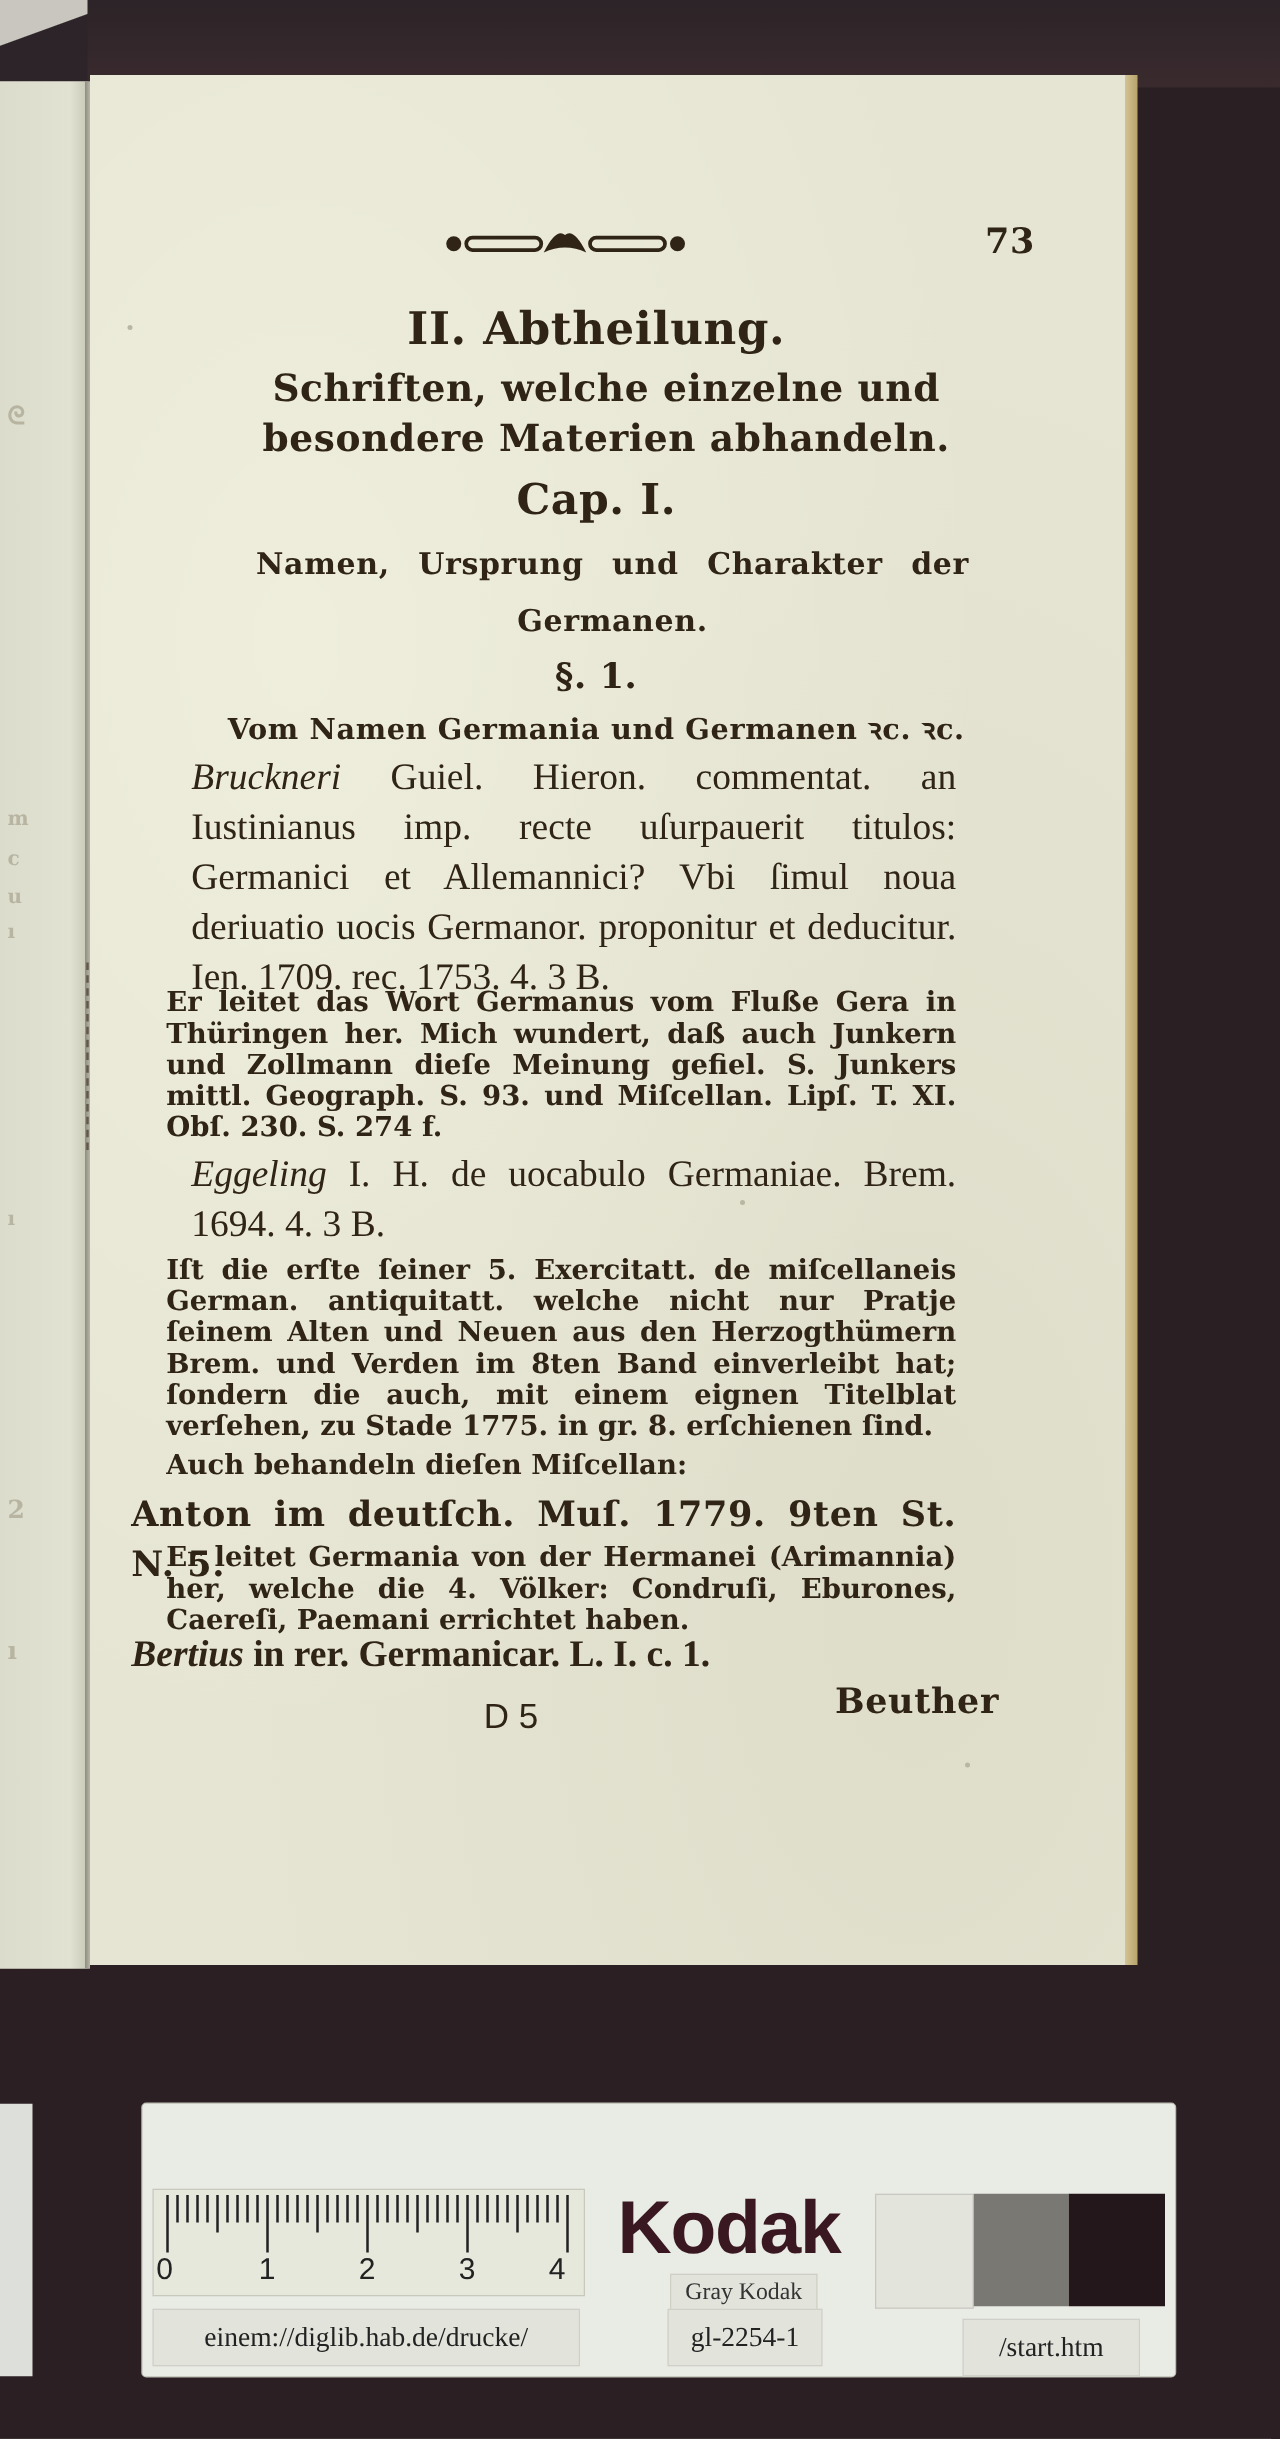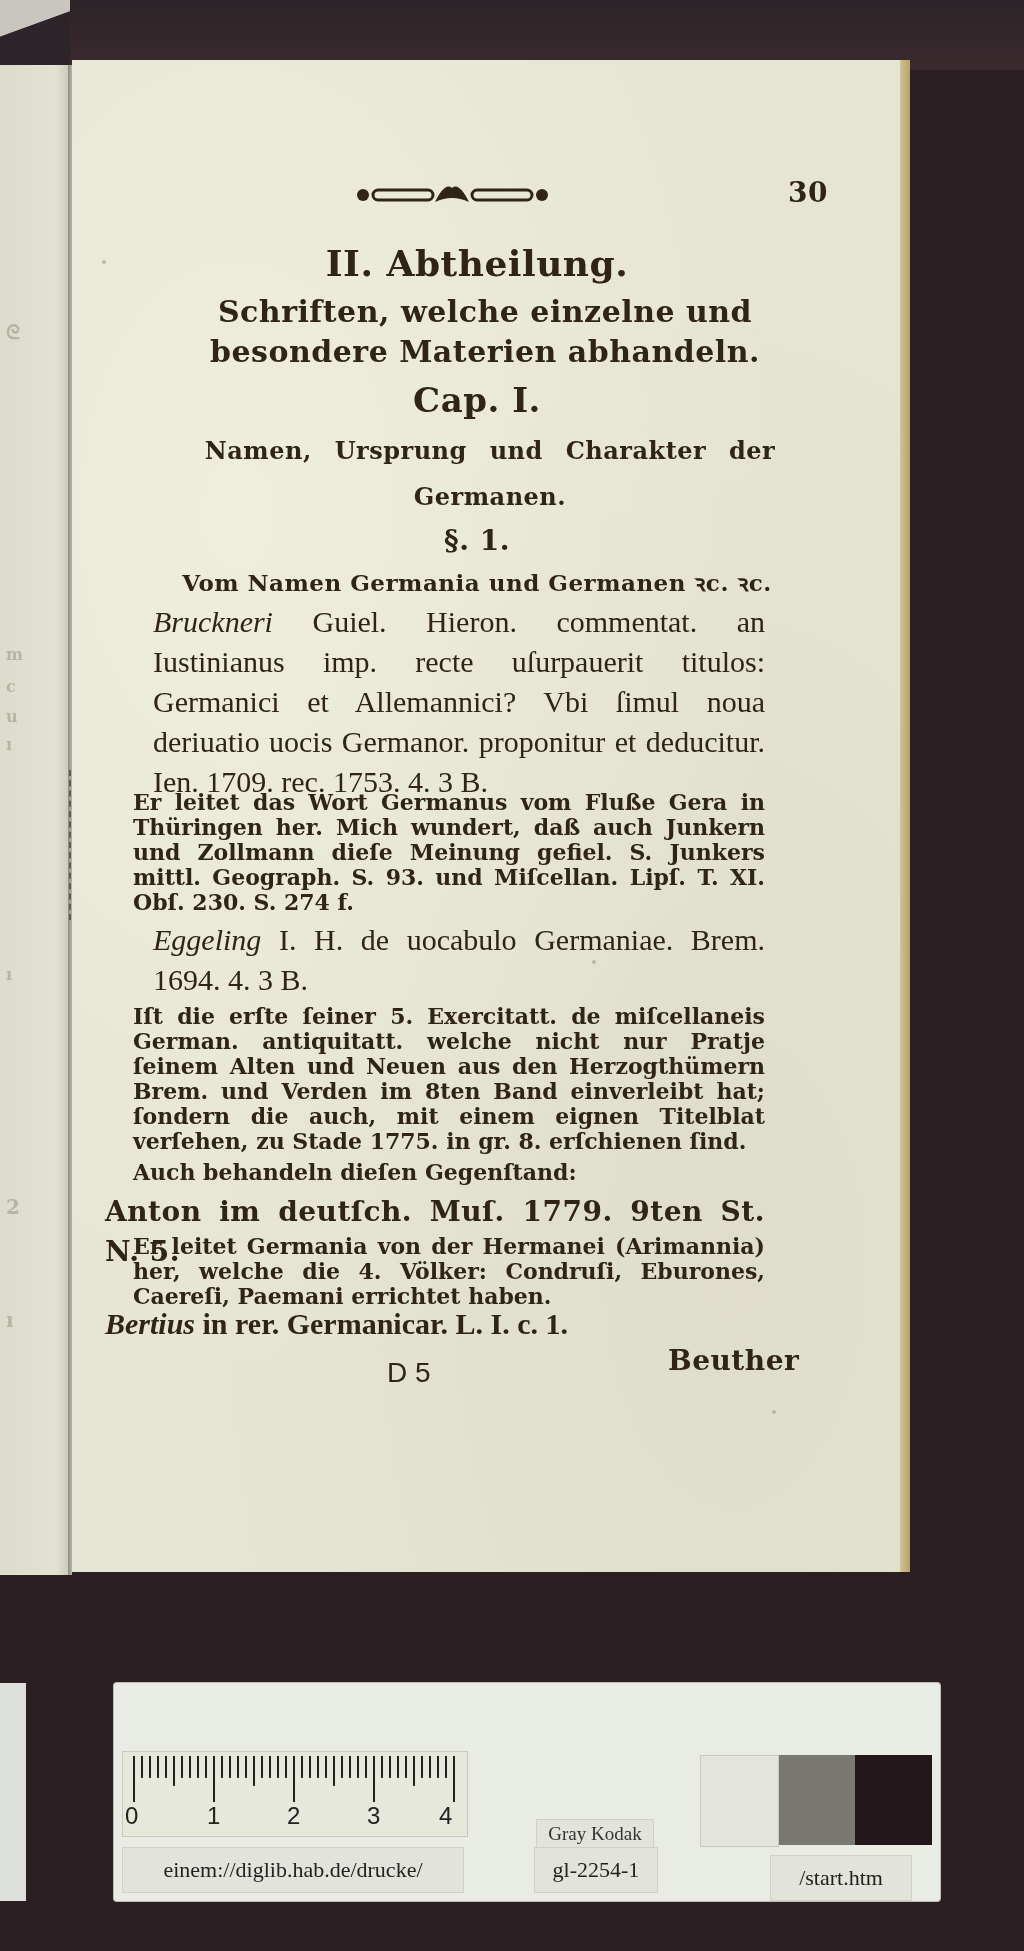--- a/index.html
+++ b/index.html
@@ -154,21 +154,21 @@
 <div class="margin-line"></div>
 
 <div class="header-row ink">
   <svg class="ornament" viewBox="0 0 195 26">
     <circle cx="8" cy="13" r="6" fill="#2f2416"></circle>
     <rect x="18" y="8" width="60" height="10" rx="5" fill="none" stroke="#2f2416" stroke-width="3"></rect>
     <rect x="117" y="8" width="60" height="10" rx="5" fill="none" stroke="#2f2416" stroke-width="3"></rect>
     <path d="M80 20 Q90 0 97 6 Q104 0 114 20 Q97 12 80 20Z" fill="#2f2416"></path>
     <circle cx="187" cy="13" r="6" fill="#2f2416"></circle>
   </svg>
-  <span class="folio blackletter">30</span>
+  <span class="folio blackletter">73</span>
 </div>
 
 <div class="center t-abth blackletter ink">II. Abtheilung.</div>
 <div class="center t-schr blackletter ink" style="left:130px;width:710px;">Schriften, welche einzelne und besondere Materien abhandeln.</div>
 <div class="center t-cap blackletter ink">Cap. I.</div>
 <div class="center t-namen blackletter ink" style="left:140px;width:700px;">Namen, Ursprung und Charakter der Germanen.</div>
 <div class="center t-par blackletter ink">§. 1.</div>
 <div class="center t-vom blackletter ink">Vom Namen Germania und Germanen ꝛc. ꝛc.</div>
 
 <div class="entry ink" style="top:602px;">
@@ -179,21 +179,21 @@
 </div>
 <div class="note ink" style="top:790px;">Er leitet das Wort Germanus vom Fluße Gera in Thüringen her. Mich wundert, daß auch Junkern und Zollmann dieſe Meinung gefiel. S. Junkers mittl. Geograph. S. 93. und Miſcellan. Lipſ. T. XI. Obſ. 230. S. 274 f.</div>
 
 <div class="entry ink" style="top:920px;">
   <div class="first">
     <i>Eggeling</i>
     <span>I. H. de uocabulo Germaniae. Brem. 1694. 4. 3 B.</span>
   </div>
 </div>
 <div class="note ink" style="top:1004px;">Iſt die erſte ſeiner 5. Exercitatt. de miſcellaneis German. antiquitatt. welche nicht nur Pratje ſeinem Alten und Neuen aus den Herzogthümern Brem. und Verden im 8ten Band einverleibt hat; ſondern die auch, mit einem eignen Titelblat verſehen, zu Stade 1775. in gr. 8. erſchienen ſind.</div>
-<div class="note ink" style="top:1160px;">Auch behandeln dieſen Gegenſtand:</div>
+<div class="note ink" style="top:1160px;">Auch behandeln dieſen Miſcellan:</div>
 
 <div class="entry ink blackletter" style="top:1192px;left:105px;font-family:'DejaVu Serif',serif;font-size:28px;">
   <span>Anton</span>
   <span>im deutſch. Muſ. 1779. 9ten St. N. 5.</span>
 </div>
 <div class="note ink" style="top:1234px;">Er leitet Germania von der Hermanei (Arimannia) her, welche die 4. Völker: Condruſi, Eburones, Caereſi, Paemani errichtet haben.</div>
 
 <div class="entry ink" style="top:1304px;font-weight:bold;">
   <i>Bertius</i>
   <span>in rer. Germanicar. L. I. c. 1.</span>
@@ -245,20 +245,21 @@
     <div class="tick" style="left:306px;height:22px;"></div>
       <div class="tick" style="left:314px;height:22px;"></div>
     <div class="tick" style="left:322px;height:22px;"></div>
     <div class="tick" style="left:330px;height:46px;"></div>
     <span class="num" style="left:2px;">0</span>
     <span class="num" style="left:84px;">1</span>
     <span class="num" style="left:164px;">2</span>
     <span class="num" style="left:244px;">3</span>
     <span class="num" style="left:316px;">4</span>
   </div>
+  <div class="kodak">Kodak</div>
   <div class="grayscale-label">Gray Kodak</div>
   <div class="swatches">
     <div class="swatch" style="background:#e3e4dc;border:1px solid #c8c8c0;"></div>
     <div class="swatch" style="background:#7a7872;"></div>
     <div class="swatch" style="background:#24171b;"></div>
   </div>
   <div class="url-box" style="left:8px;width:340px;">einem://diglib.hab.de/drucke/</div>
   <div class="url-box" style="left:420px;width:122px;">gl-2254-1</div>
   <div class="url-box" style="left:656px;width:140px;top:172px;">/start.htm</div>
 </div>

